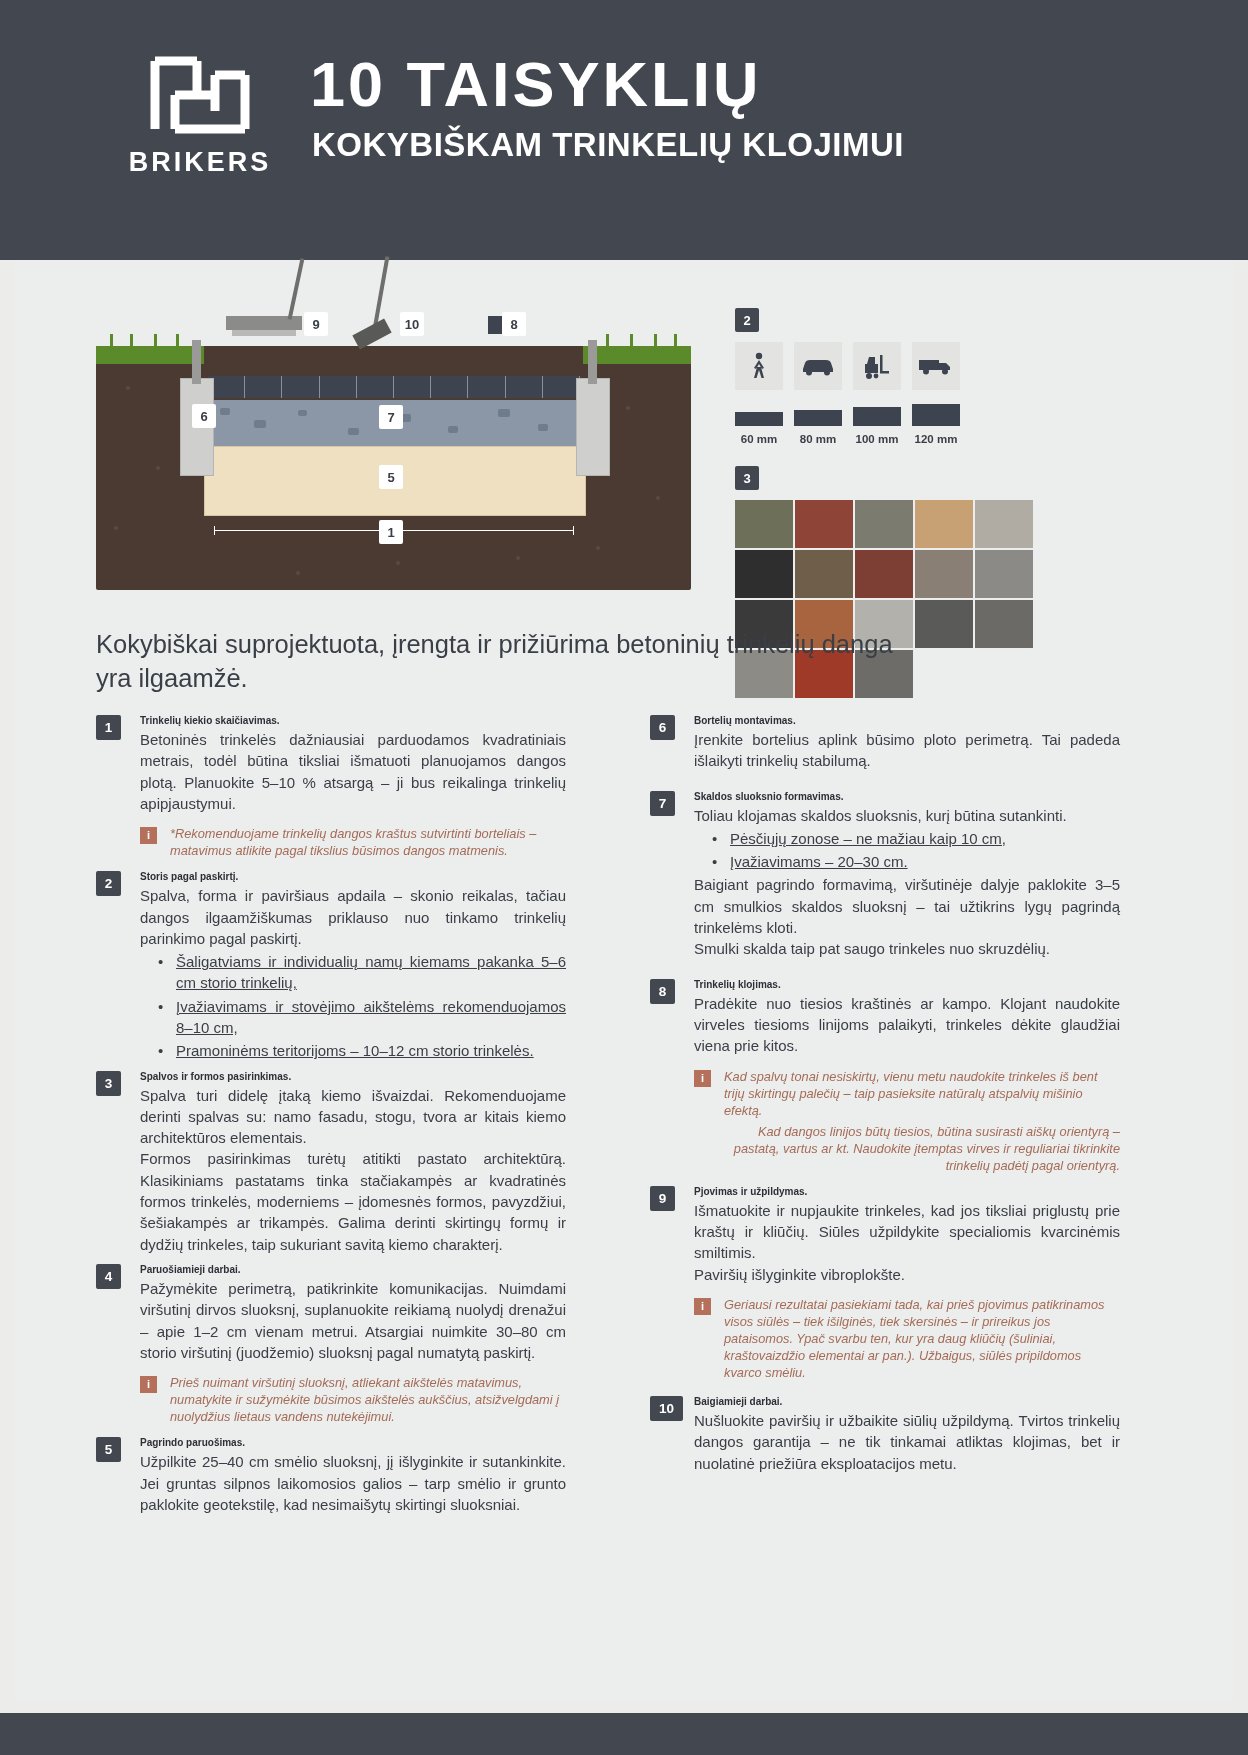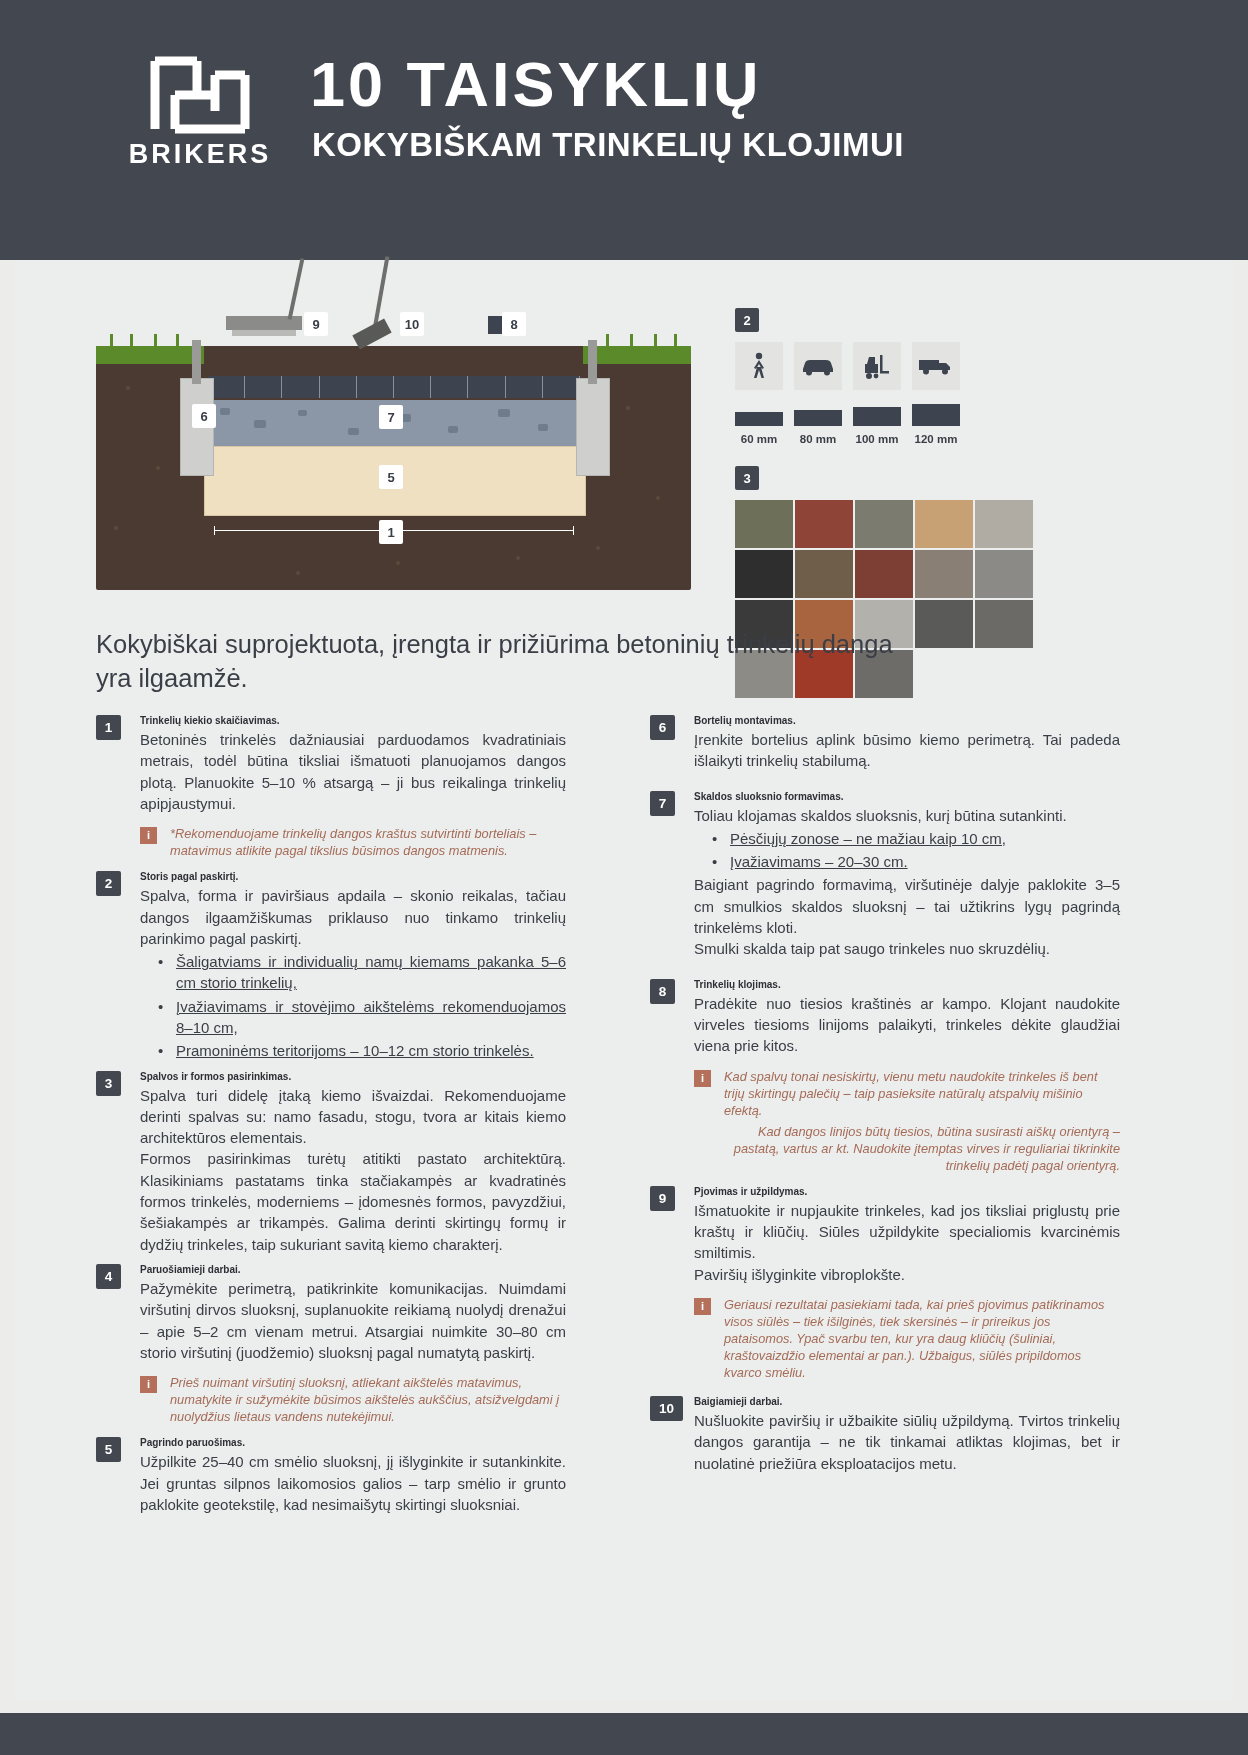--- a/index.html
+++ b/index.html
@@ -15,21 +15,21 @@
   
   .header{
     position:absolute;left:0;top:0;width:1248px;height:260px;
     background:#43474f;
   }
   .logo-wrap{position:absolute;left:105px;top:55px;width:190px;}
   .logo-mark{width:110px;height:80px;position:relative;margin:0 auto;}
   .logo-mark svg{display:block;}
   .logo-text{
     color:#ffffff;font-size:27px;letter-spacing:3px;font-weight:bold;
-    text-align:center;margin-top:4px;
+    text-align:center;margin-top:12px;
   }
   .title-block{position:absolute;left:310px;top:52px;}
   .title-main{
     color:#ffffff;font-size:63px;font-weight:bold;letter-spacing:3px;
     line-height:1.02;margin:0;
   }
   .title-sub{
     color:#ffffff;font-size:33px;font-weight:bold;letter-spacing:0.5px;
     margin:10px 0 0 2px;
   }
@@ -344,41 +344,41 @@
     <div class="item">
       <div class="num">3</div>
       <div class="item-title">Spalvos ir formos pasirinkimas.</div>
       <div class="item-body">Spalva turi didelę įtaką kiemo išvaizdai. Rekomenduojame derinti spalvas su: namo fasadu, stogu, tvora ar kitais kiemo architektūros elementais.</div>
       <div class="item-body">Formos pasirinkimas turėtų atitikti pastato architektūrą. Klasikiniams pastatams tinka stačiakampės ar kvadratinės formos trinkelės, moderniems – įdomesnės formos, pavyzdžiui, šešiakampės ar trikampės. Galima derinti skirtingų formų ir dydžių trinkeles, taip sukuriant savitą kiemo charakterį.</div>
     </div>
 
     <div class="item">
       <div class="num">4</div>
       <div class="item-title">Paruošiamieji darbai.</div>
-      <div class="item-body">Pažymėkite perimetrą, patikrinkite komunikacijas. Nuimdami viršutinį dirvos sluoksnį, suplanuokite reikiamą nuolydį drenažui – apie 5–2 cm vienam metrui. Atsargiai nuimkite 30–80 cm storio viršutinį (juodžemio) sluoksnį pagal numatytą paskirtį.</div>
+      <div class="item-body">Pažymėkite perimetrą, patikrinkite komunikacijas. Nuimdami viršutinį dirvos sluoksnį, suplanuokite reikiamą nuolydį drenažui – apie 1–2 cm vienam metrui. Atsargiai nuimkite 30–80 cm storio viršutinį (juodžemio) sluoksnį pagal numatytą paskirtį.</div>
       <div class="note">
         <span class="i-badge">i</span>
         <span>Prieš nuimant viršutinį sluoksnį, atliekant aikštelės matavimus, numatykite ir sužymėkite būsimos aikštelės aukščius, atsižvelgdami į nuolydžius lietaus vandens nutekėjimui.</span>
       </div>
     </div>
 
     <div class="item">
       <div class="num">5</div>
       <div class="item-title">Pagrindo paruošimas.</div>
       <div class="item-body">Užpilkite 25–40 cm smėlio sluoksnį, jį išlyginkite ir sutankinkite. Jei gruntas silpnos laikomosios galios – tarp smėlio ir grunto paklokite geotekstilę, kad nesimaišytų skirtingi sluoksniai.</div>
     </div>
 
   </div>
 
   <div class="col col-right">
 
     <div class="item">
       <div class="num">6</div>
       <div class="item-title">Bortelių montavimas.</div>
-      <div class="item-body">Įrenkite bortelius aplink būsimo kiemo perimetrą. Tai padeda išlaikyti trinkelių stabilumą.</div>
+      <div class="item-body">Įrenkite bortelius aplink būsimo ploto perimetrą. Tai padeda išlaikyti trinkelių stabilumą.</div>
     </div>
 
     <div class="item" style="margin-top:18px;">
       <div class="num">7</div>
       <div class="item-title">Skaldos sluoksnio formavimas.</div>
       <div class="item-body">Toliau klojamas skaldos sluoksnis, kurį būtina sutankinti.</div>
       <ul class="bul item-body">
         <li>Pėsčiųjų zonose – ne mažiau kaip 10 cm,</li>
         <li>Įvažiavimams – 20–30 cm.</li>
       </ul>

